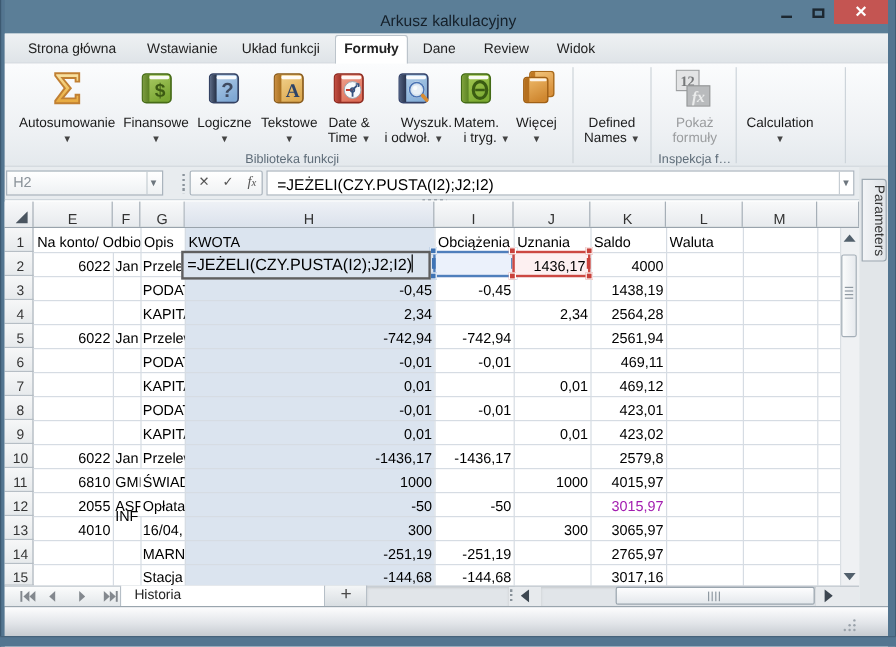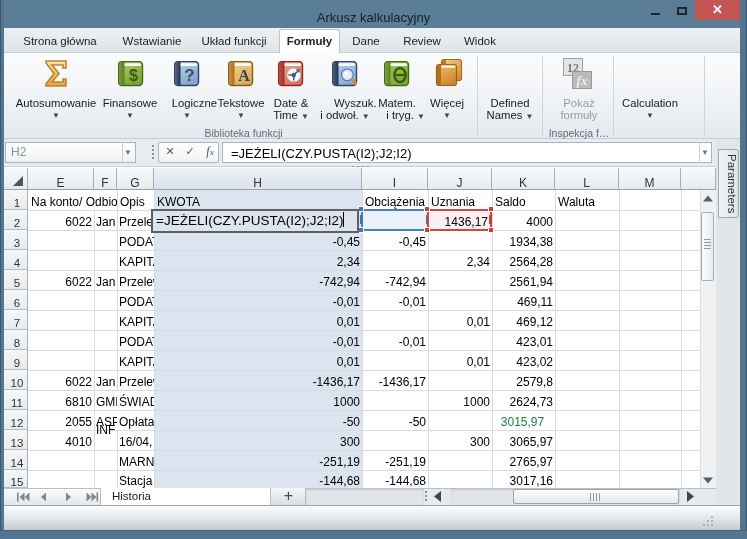--- a/index.html
+++ b/index.html
@@ -167,21 +167,21 @@
 <svg class="abs" style="left:563px;top:58px" width="30" height="31">
 <rect x="0.5" y="0.5" width="19" height="17" fill="#e3e4e5" stroke="#9d9fa1"></rect>
 <text x="10" y="13.5" font-family="Liberation Serif" font-size="12" font-weight="bold" fill="#77797b" text-anchor="middle">12</text>
 <rect x="9.5" y="13.5" width="19" height="17" fill="#b9bbbd" stroke="#969899"></rect>
 <text x="19" y="27" font-family="Liberation Serif" font-size="13" font-style="italic" font-weight="bold" fill="#ebecec" text-anchor="middle">fx</text>
 </svg>
 <div class="abs" style="left:11px;top:97px;width:90px;font-size:11.3px;color:#1a1a1a;text-align:center;white-space:nowrap">Autosumowanie</div>
 <div class="abs" style="left:52px;top:111px;width:8px;font-size:8px;color:#444;text-align:center">▼</div>
 <div class="abs" style="left:95px;top:97px;width:70px;font-size:11.3px;color:#1a1a1a;text-align:center;white-space:nowrap">Finansowe</div>
 <div class="abs" style="left:126px;top:111px;width:8px;font-size:8px;color:#444;text-align:center">▼</div>
-<div class="abs" style="left:157px;top:97px;width:60px;font-size:11.3px;color:#1a1a1a;text-align:right;white-space:nowrap">Logiczne</div>
+<div class="abs" style="left:157px;top:97px;width:60px;font-size:11.3px;color:#1a1a1a;text-align:center;white-space:nowrap">Logiczne</div>
 <div class="abs" style="left:183px;top:111px;width:8px;font-size:8px;color:#444;text-align:center">▼</div>
 <div class="abs" style="left:209px;top:97px;width:64px;font-size:11.3px;color:#1a1a1a;text-align:center;white-space:nowrap">Tekstowe</div>
 <div class="abs" style="left:237px;top:111px;width:8px;font-size:8px;color:#444;text-align:center">▼</div>
 <div class="abs" style="left:265px;top:97px;width:52px;font-size:11.3px;color:#1a1a1a;text-align:center;white-space:nowrap">Date &amp;</div>
 <div class="abs" style="left:265px;top:109px;width:52px;font-size:11.3px;color:#1a1a1a;text-align:center;white-space:nowrap">Time <span style="font-size:8px;color:#444">▼</span></div>
 <div class="abs" style="left:334px;top:97px;width:60px;font-size:11.3px;color:#1a1a1a;text-align:left;white-space:nowrap">Wyszuk.</div>
 <div class="abs" style="left:315px;top:109px;width:60px;font-size:11.3px;color:#1a1a1a;text-align:center;white-space:nowrap">i odwoł. <span style="font-size:8px;color:#444">▼</span></div>
 <div class="abs" style="left:369px;top:97px;width:56px;font-size:11.3px;color:#1a1a1a;text-align:center;white-space:nowrap">Matem.</div>
 <div class="abs" style="left:369px;top:109px;width:56px;font-size:11.3px;color:#1a1a1a;text-align:right;white-space:nowrap">i tryg. <span style="font-size:8px;color:#444">▼</span></div>
 <div class="abs" style="left:422px;top:97px;width:50px;font-size:11.3px;color:#1a1a1a;text-align:center;white-space:nowrap">Więcej</div>
@@ -268,21 +268,21 @@
 <div class="abs" style="left:157px;top:190px;width:205px;height:20px;font-size:12px;color:#000;line-height:25px;white-space:nowrap;overflow:hidden">KWOTA</div>
 <div class="abs" style="left:365px;top:190px;width:63px;height:20px;font-size:12px;color:#000;line-height:25px;white-space:nowrap;overflow:hidden">Obciążenia</div>
 <div class="abs" style="left:431px;top:190px;width:61px;height:20px;font-size:12px;color:#000;line-height:25px;white-space:nowrap;overflow:hidden">Uznania</div>
 <div class="abs" style="left:495px;top:190px;width:60px;height:20px;font-size:12px;color:#000;line-height:25px;white-space:nowrap;overflow:hidden">Saldo</div>
 <div class="abs" style="left:558px;top:190px;width:61px;height:20px;font-size:12px;color:#000;line-height:25px;white-space:nowrap;overflow:hidden">Waluta</div>
 <div class="abs" style="left:28px;top:210px;width:64px;height:20px;font-size:12px;color:#000;line-height:25px;text-align:right;white-space:nowrap">6022</div>
 <div class="abs" style="left:96px;top:210px;width:21px;height:20px;font-size:12px;color:#000;line-height:25px;white-space:nowrap;overflow:hidden">Jan</div>
 <div class="abs" style="left:119px;top:210px;width:35px;height:20px;font-size:12px;color:#000;line-height:25px;white-space:nowrap;overflow:hidden">Przelew</div>
 <div class="abs" style="left:154px;top:230px;width:206px;height:20px;font-size:12px;color:#000;line-height:25px;text-align:right;white-space:nowrap">-0,45</div>
 <div class="abs" style="left:362px;top:230px;width:64px;height:20px;font-size:12px;color:#000;line-height:25px;text-align:right;white-space:nowrap">-0,45</div>
-<div class="abs" style="left:492px;top:230px;width:61px;height:20px;font-size:12px;color:#000;line-height:25px;text-align:right;white-space:nowrap">1934,38</div>
+<div class="abs" style="left:492px;top:230px;width:61px;height:20px;font-size:12px;color:#000;line-height:25px;text-align:right;white-space:nowrap">1438,19</div>
 <div class="abs" style="left:119px;top:230px;width:35px;height:20px;font-size:12px;color:#000;line-height:25px;white-space:nowrap;overflow:hidden">PODATEK</div>
 <div class="abs" style="left:154px;top:250px;width:206px;height:20px;font-size:12px;color:#000;line-height:25px;text-align:right;white-space:nowrap">2,34</div>
 <div class="abs" style="left:428px;top:250px;width:62px;height:20px;font-size:12px;color:#000;line-height:25px;text-align:right;white-space:nowrap">2,34</div>
 <div class="abs" style="left:492px;top:250px;width:61px;height:20px;font-size:12px;color:#000;line-height:25px;text-align:right;white-space:nowrap">2564,28</div>
 <div class="abs" style="left:119px;top:250px;width:35px;height:20px;font-size:12px;color:#000;line-height:25px;white-space:nowrap;overflow:hidden">KAPITAL</div>
 <div class="abs" style="left:28px;top:270px;width:64px;height:20px;font-size:12px;color:#000;line-height:25px;text-align:right;white-space:nowrap">6022</div>
 <div class="abs" style="left:96px;top:270px;width:21px;height:20px;font-size:12px;color:#000;line-height:25px;white-space:nowrap;overflow:hidden">Jan</div>
 <div class="abs" style="left:119px;top:270px;width:35px;height:20px;font-size:12px;color:#000;line-height:25px;white-space:nowrap;overflow:hidden">Przelew</div>
 <div class="abs" style="left:154px;top:270px;width:206px;height:20px;font-size:12px;color:#000;line-height:25px;text-align:right;white-space:nowrap">-742,94</div>
 <div class="abs" style="left:362px;top:270px;width:64px;height:20px;font-size:12px;color:#000;line-height:25px;text-align:right;white-space:nowrap">-742,94</div>
@@ -307,27 +307,27 @@
 <div class="abs" style="left:96px;top:370px;width:21px;height:20px;font-size:12px;color:#000;line-height:25px;white-space:nowrap;overflow:hidden">Jan</div>
 <div class="abs" style="left:119px;top:370px;width:35px;height:20px;font-size:12px;color:#000;line-height:25px;white-space:nowrap;overflow:hidden">Przelew</div>
 <div class="abs" style="left:154px;top:370px;width:206px;height:20px;font-size:12px;color:#000;line-height:25px;text-align:right;white-space:nowrap">-1436,17</div>
 <div class="abs" style="left:362px;top:370px;width:64px;height:20px;font-size:12px;color:#000;line-height:25px;text-align:right;white-space:nowrap">-1436,17</div>
 <div class="abs" style="left:492px;top:370px;width:61px;height:20px;font-size:12px;color:#000;line-height:25px;text-align:right;white-space:nowrap">2579,8</div>
 <div class="abs" style="left:28px;top:390px;width:64px;height:20px;font-size:12px;color:#000;line-height:25px;text-align:right;white-space:nowrap">6810</div>
 <div class="abs" style="left:96px;top:390px;width:21px;height:20px;font-size:12px;color:#000;line-height:25px;white-space:nowrap;overflow:hidden">GMI</div>
 <div class="abs" style="left:119px;top:390px;width:35px;height:20px;font-size:12px;color:#000;line-height:25px;white-space:nowrap;overflow:hidden">ŚWIADC</div>
 <div class="abs" style="left:154px;top:390px;width:206px;height:20px;font-size:12px;color:#000;line-height:25px;text-align:right;white-space:nowrap">1000</div>
 <div class="abs" style="left:428px;top:390px;width:62px;height:20px;font-size:12px;color:#000;line-height:25px;text-align:right;white-space:nowrap">1000</div>
-<div class="abs" style="left:492px;top:390px;width:61px;height:20px;font-size:12px;color:#000;line-height:25px;text-align:right;white-space:nowrap">2624,73</div>
+<div class="abs" style="left:492px;top:390px;width:61px;height:20px;font-size:12px;color:#000;line-height:25px;text-align:right;white-space:nowrap">4015,97</div>
 <div class="abs" style="left:28px;top:410px;width:64px;height:20px;font-size:12px;color:#000;line-height:25px;text-align:right;white-space:nowrap">2055</div>
 <div class="abs" style="left:96px;top:410px;width:21px;height:20px;font-size:12px;color:#000;line-height:25px;white-space:nowrap;overflow:hidden">ASP</div>
 <div class="abs" style="left:119px;top:410px;width:35px;height:20px;font-size:12px;color:#000;line-height:25px;white-space:nowrap;overflow:hidden">Opłata</div>
 <div class="abs" style="left:154px;top:410px;width:206px;height:20px;font-size:12px;color:#000;line-height:25px;text-align:right;white-space:nowrap">-50</div>
 <div class="abs" style="left:362px;top:410px;width:64px;height:20px;font-size:12px;color:#000;line-height:25px;text-align:right;white-space:nowrap">-50</div>
-<div class="abs" style="left:492px;top:410px;width:61px;height:20px;font-size:12px;color:#15803d;line-height:25px;text-align:center;white-space:nowrap">3015,97</div>
+<div class="abs" style="left:492px;top:410px;width:61px;height:20px;font-size:12px;color:#a21caf;line-height:25px;text-align:right;white-space:nowrap">3015,97</div>
 <div class="abs" style="left:28px;top:430px;width:64px;height:20px;font-size:12px;color:#000;line-height:25px;text-align:right;white-space:nowrap">4010</div>
 <div class="abs" style="left:96px;top:418px;width:21px;height:20px;font-size:12px;color:#000;line-height:25px;white-space:nowrap;overflow:hidden">INF</div>
 <div class="abs" style="left:119px;top:430px;width:35px;height:20px;font-size:12px;color:#000;line-height:25px;white-space:nowrap;overflow:hidden">16/04,</div>
 <div class="abs" style="left:154px;top:430px;width:206px;height:20px;font-size:12px;color:#000;line-height:25px;text-align:right;white-space:nowrap">300</div>
 <div class="abs" style="left:428px;top:430px;width:62px;height:20px;font-size:12px;color:#000;line-height:25px;text-align:right;white-space:nowrap">300</div>
 <div class="abs" style="left:492px;top:430px;width:61px;height:20px;font-size:12px;color:#000;line-height:25px;text-align:right;white-space:nowrap">3065,97</div>
 <div class="abs" style="left:119px;top:450px;width:35px;height:20px;font-size:12px;color:#000;line-height:25px;white-space:nowrap;overflow:hidden">MARNO</div>
 <div class="abs" style="left:154px;top:450px;width:206px;height:20px;font-size:12px;color:#000;line-height:25px;text-align:right;white-space:nowrap">-251,19</div>
 <div class="abs" style="left:362px;top:450px;width:64px;height:20px;font-size:12px;color:#000;line-height:25px;text-align:right;white-space:nowrap">-251,19</div>
 <div class="abs" style="left:492px;top:450px;width:61px;height:20px;font-size:12px;color:#000;line-height:25px;text-align:right;white-space:nowrap">2765,97</div>

